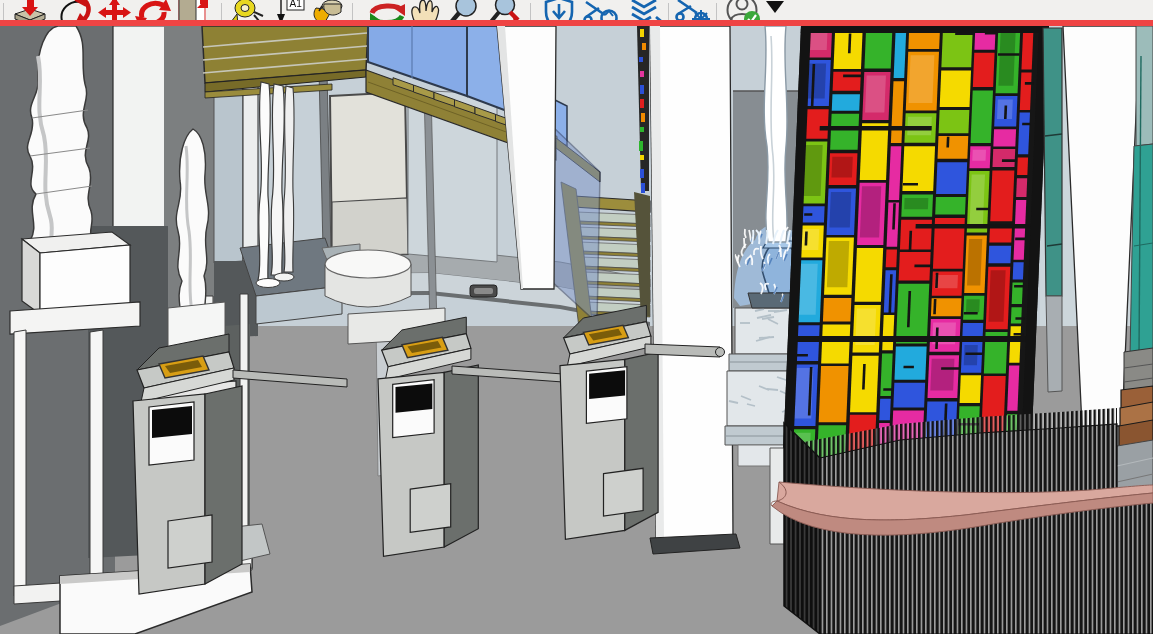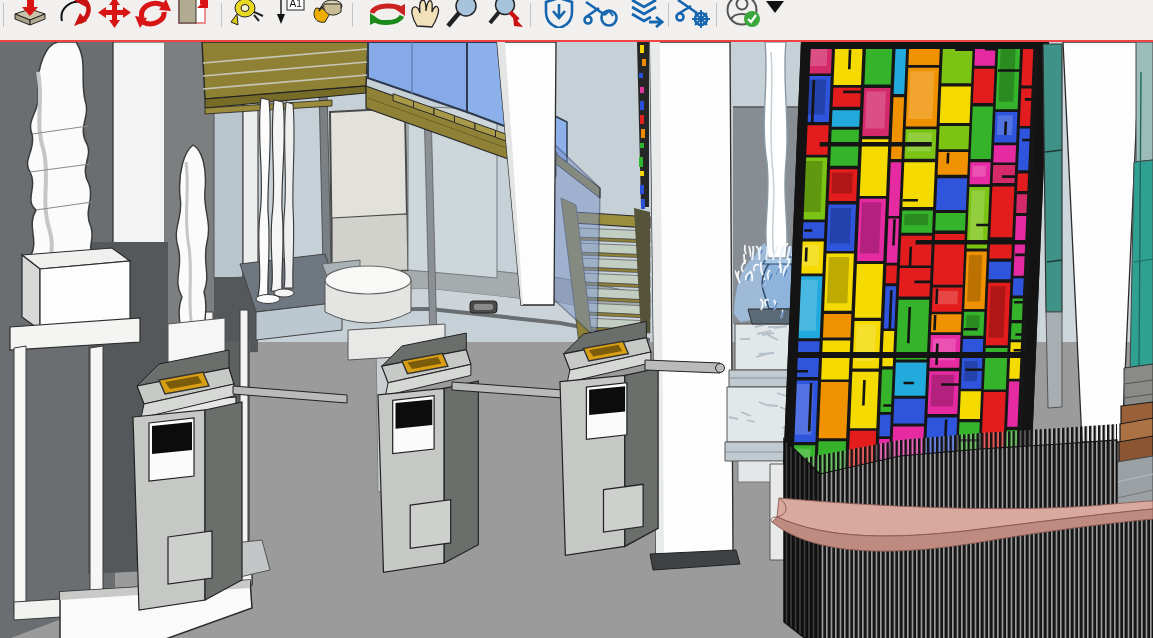--- a/index.html
+++ b/index.html
@@ -1,15 +1,15 @@
 <!DOCTYPE html>
 <html><head><meta charset="utf-8"><style>
 * { margin:0; padding:0; }
 body { width:1153px; height:638px; overflow:hidden; font-family:"Liberation Sans",sans-serif; background:#fff; }
-#toolbar { position:relative; width:1153px; height:42px; background:#f1f0ee; border-bottom:2px solid #ef4444; overflow:hidden; box-sizing:border-box; }
+#toolbar { position:relative; width:1153px; height:26px; background:#f1f0ee; border-bottom:6px solid #ef4444; overflow:hidden; box-sizing:border-box; }
 .tbi { position:absolute; top:-1px; }
 .sep { position:absolute; top:3px; width:1px; height:24px; background:#c3c3c3; }
 #vp { position:relative; width:1153px; height:608px; overflow:hidden; }
 </style></head>
 <body>
 <div id="toolbar">
     <div class="sep" style="left:3px"></div>
     <div class="sep" style="left:221px"></div>
     <div class="sep" style="left:352px"></div>
     <div class="sep" style="left:530px"></div>

